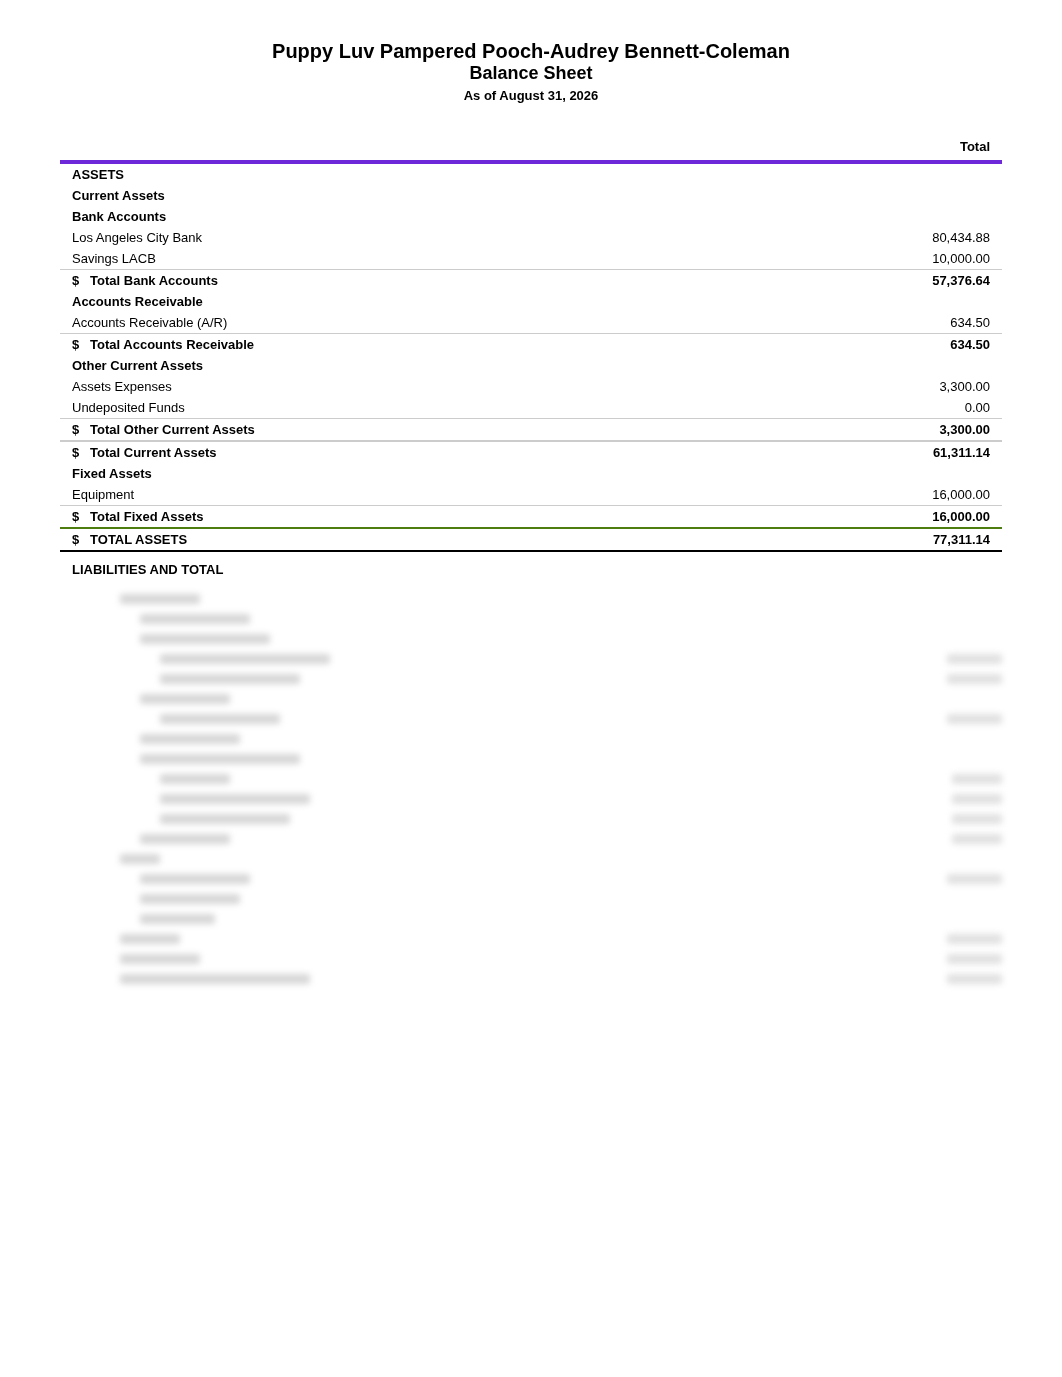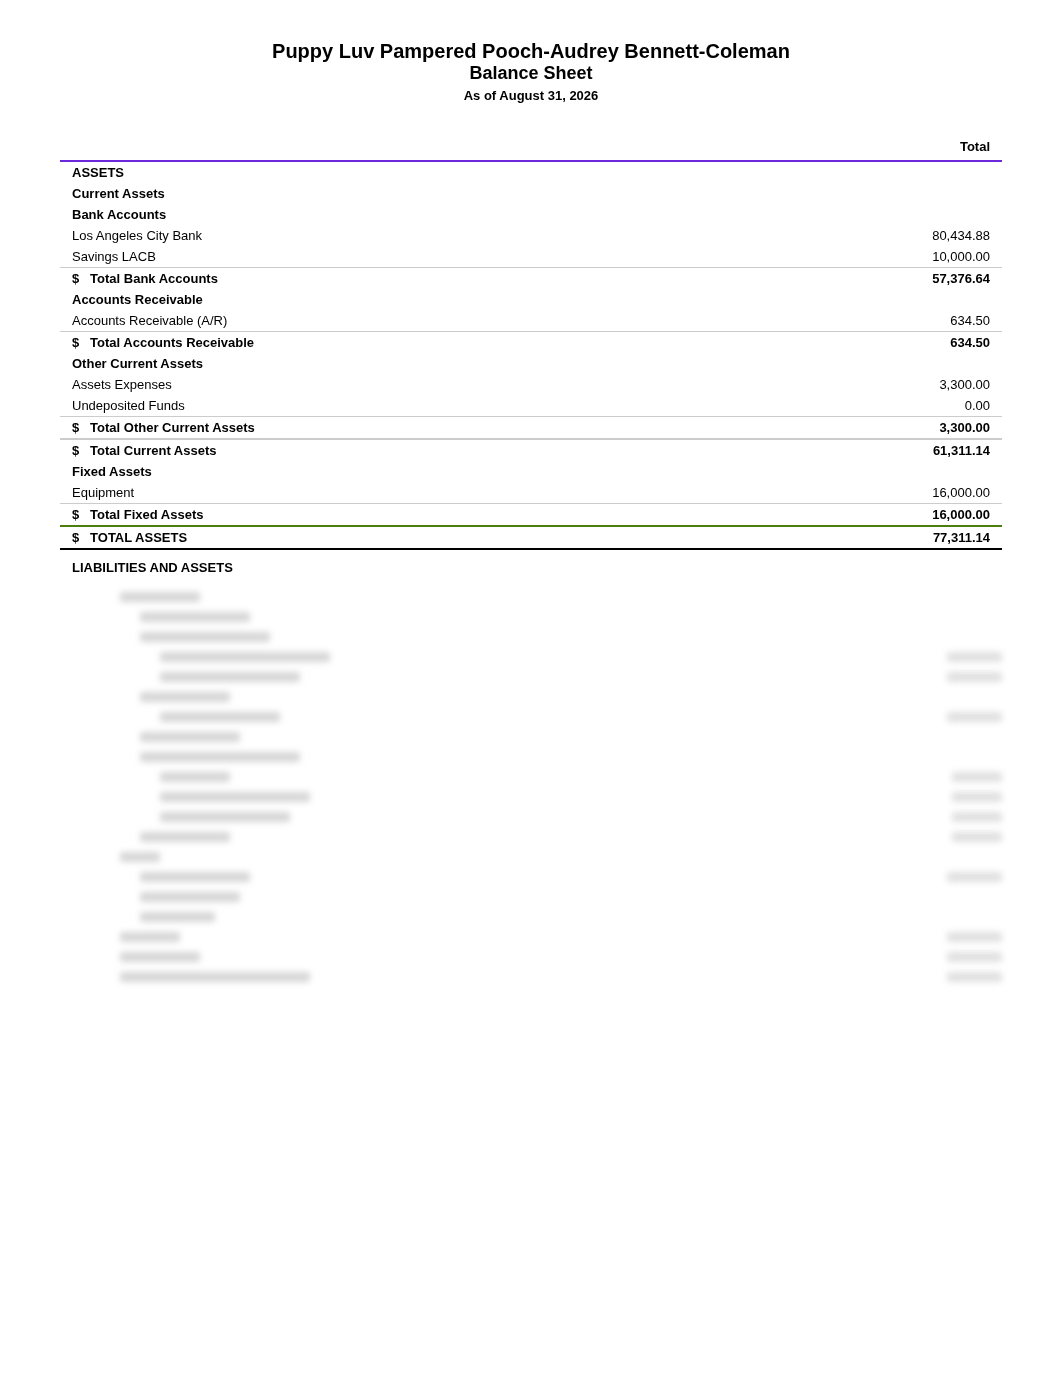--- a/index.html
+++ b/index.html
@@ -32,21 +32,21 @@
     .balance-sheet-table {
       width: 100%;
       border-collapse: collapse;
       margin-top: 10px;
     }
     .balance-sheet-table th {
       text-align: right;
       padding: 6px 12px;
       font-weight: bold;
       font-size: 13px;
-      border-bottom: 2px solid #6d28d9;
+      border-bottom: 4px solid #6d28d9;
     }
     .balance-sheet-table th.label-col {
       text-align: left;
       width: 60%;
     }
     .balance-sheet-table td {
       padding: 3px 12px;
       font-size: 13px;
       vertical-align: middle;
     }
@@ -208,21 +208,21 @@
 
     <tr class="grand-total-row">
       <td class="label-col indent-0">
         <span>$</span>
         &nbsp;&nbsp;<span>TOTAL ASSETS</span>
       </td>
       <td class="value-col"><strong>77,311.14</strong></td>
     </tr>
 
     <tr>
-      <td class="label-col section-header indent-0" style="padding-top:10px;">LIABILITIES AND ASSETS</td>
+      <td class="label-col section-header indent-0" style="padding-top:10px;">LIABILITIES AND TOTAL</td>
       <td class="value-col"></td>
     </tr>
   </tbody>
 </table>
 
 <div class="blurred-section" style="margin-top:8px; padding-left:60px;">
   <table style="width:100%; border-collapse:collapse; font-size:12px; color:#999;">
     <tbody>
 
       <tr>

